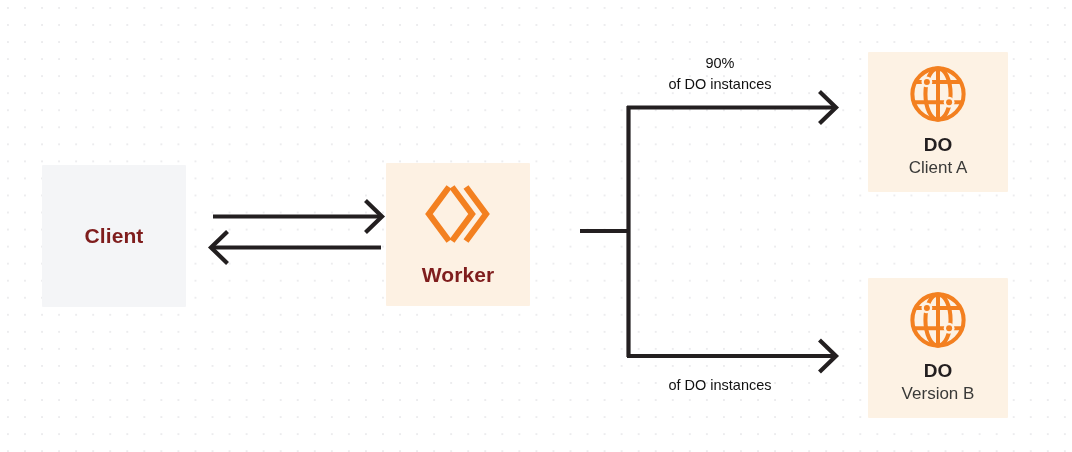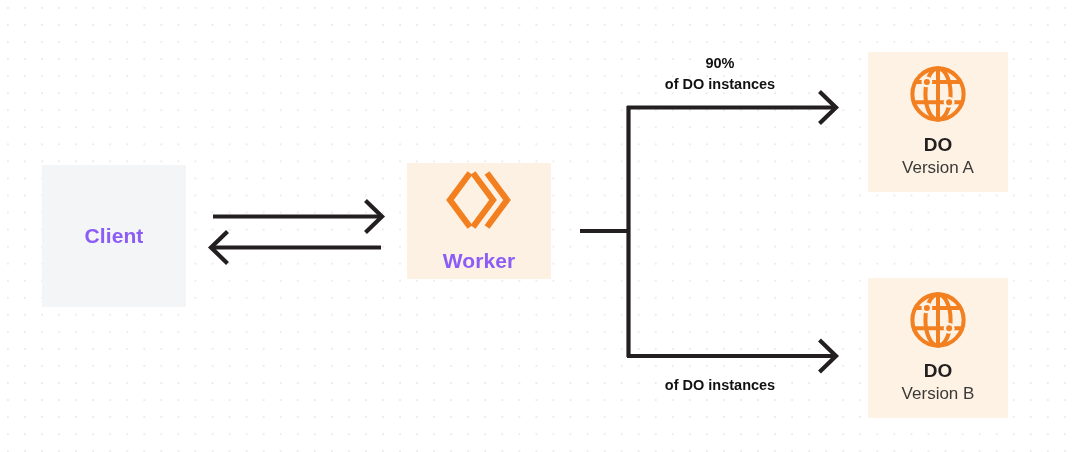--- a/index.html
+++ b/index.html
@@ -40,44 +40,44 @@
     justify-content: center;
   }
   .node-client {
     left: 42px;
     top: 165px;
     width: 144px;
     height: 142px;
     background: #f4f5f7;
   }
   .node-worker {
-    left: 407px;
+    left: 386px;
     top: 163px;
     width: 144px;
-    height: 116px;
+    height: 143px;
     background: #fdf1e3;
   }
   .node-do-a {
     left: 868px;
     top: 52px;
     width: 140px;
     height: 140px;
     background: #fdf2e4;
   }
   .node-do-b {
     left: 868px;
     top: 278px;
     width: 140px;
     height: 140px;
     background: #fdf2e4;
   }
   .node-title {
     font-size: 21px;
     font-weight: bold;
-    color: #8b5cf6;
+    color: #7f1d1d;
     letter-spacing: 0.1px;
     line-height: 1.1;
   }
   .node-title-sm {
     font-size: 19px;
     font-weight: bold;
     color: #231f20;
     line-height: 1.15;
   }
   .node-sub {
@@ -90,21 +90,21 @@
   .icon-wrap {
     display: block;
     line-height: 0;
   }
   .worker-icon-wrap { margin-bottom: 18px; }
   .do-icon-wrap { margin-bottom: 11px; }
   .edge-label {
     position: absolute;
     text-align: center;
     font-size: 14.5px;
-    font-weight: bold;
+    font-weight: normal;
     color: #111111;
     line-height: 1.42;
     white-space: nowrap;
   }
   .label-top {
     left: 615px;
     top: 53px;
     width: 210px;
   }
   .label-bottom {
@@ -179,21 +179,21 @@
           <circle cx="18.5" cy="17.5" r="5.6"></circle>
           <circle cx="41.5" cy="38.5" r="5.6"></circle>
         </g>
         <g fill="#f38020">
           <circle cx="18.5" cy="17.5" r="3.1"></circle>
           <circle cx="41.5" cy="38.5" r="3.1"></circle>
         </g>
       </svg>
     </span>
     <div class="node-title-sm">DO</div>
-    <div class="node-sub">Version A</div>
+    <div class="node-sub">Client A</div>
   </div>
 
   <div class="node node-do-b">
     <span class="icon-wrap do-icon-wrap">
       <svg width="58" height="58" viewBox="0 0 60 60" xmlns="http://www.w3.org/2000/svg">
         <g fill="none" stroke="#f38020" stroke-width="4.2">
           <circle cx="30" cy="30" r="26.5"></circle>
           <line x1="30" y1="3.5" x2="30" y2="56.5"></line>
           <ellipse cx="30" cy="30" rx="13" ry="26.5"></ellipse>
           <line x1="7" y1="17.5" x2="53" y2="17.5"></line>

